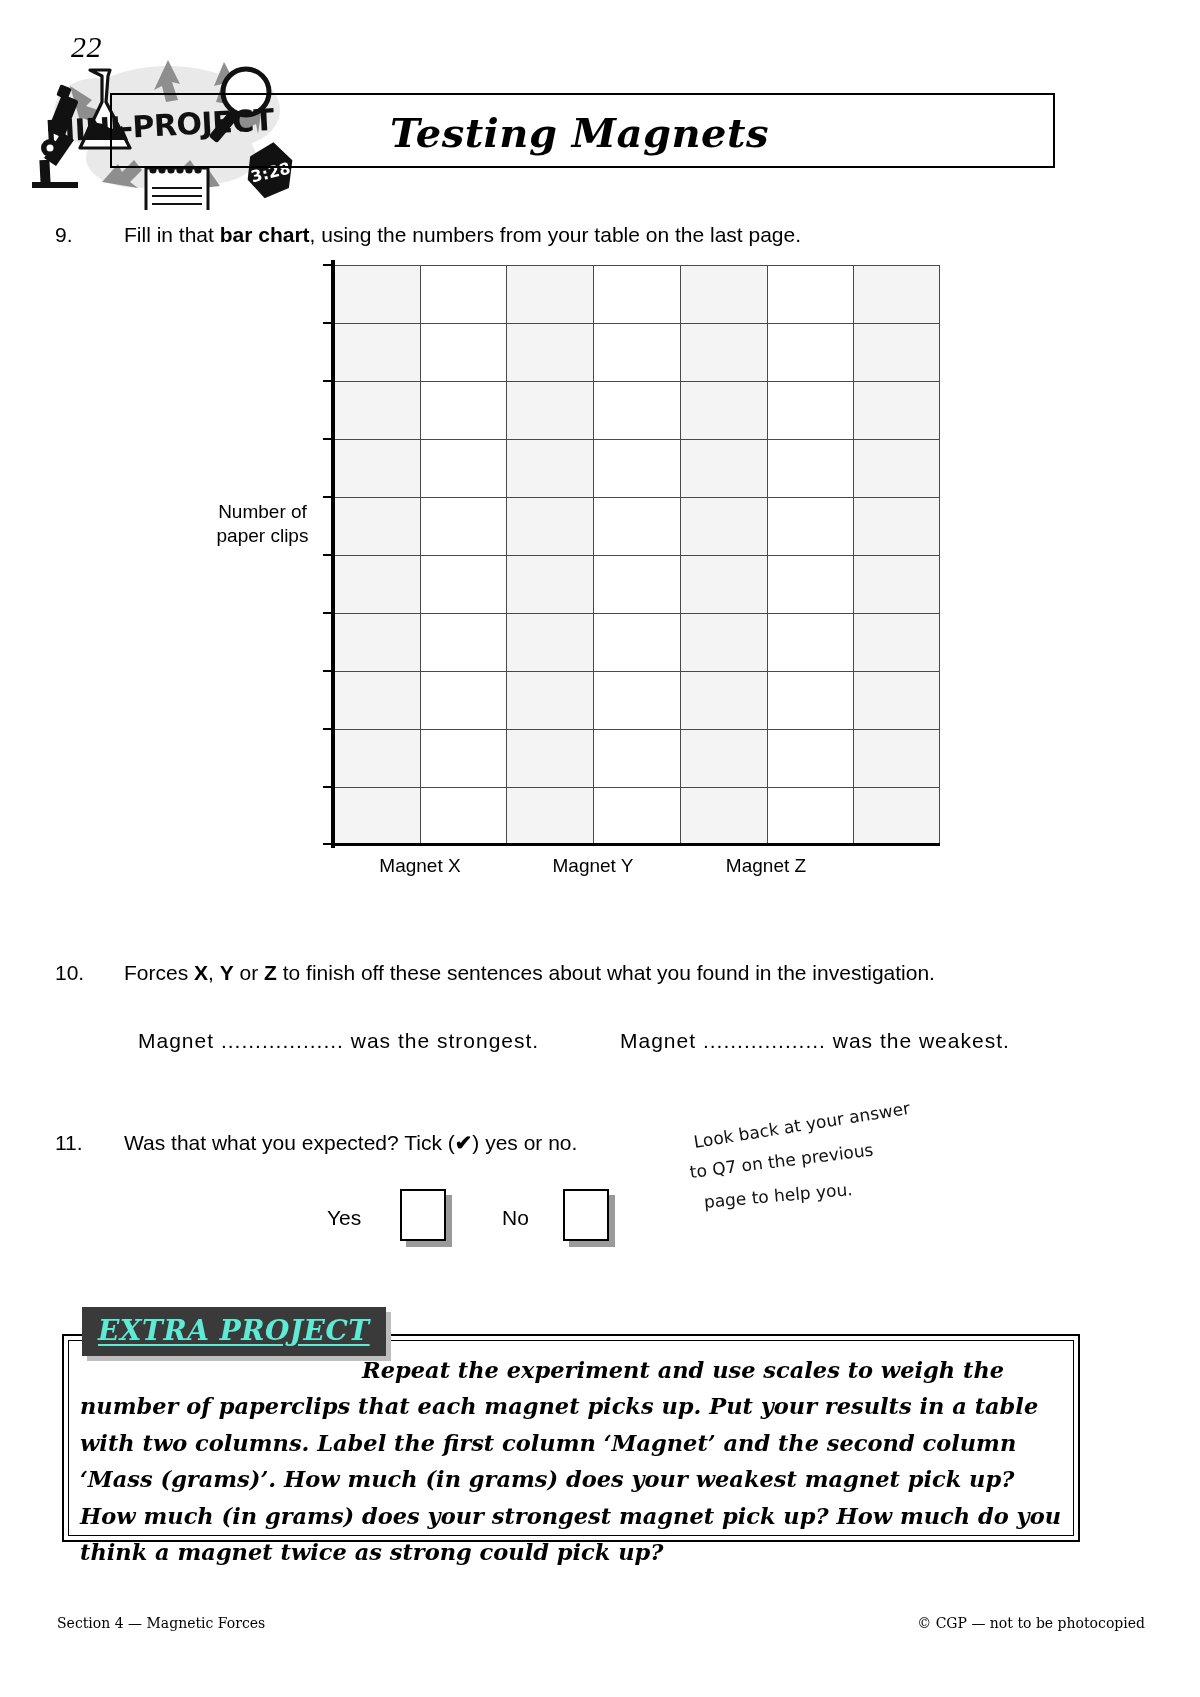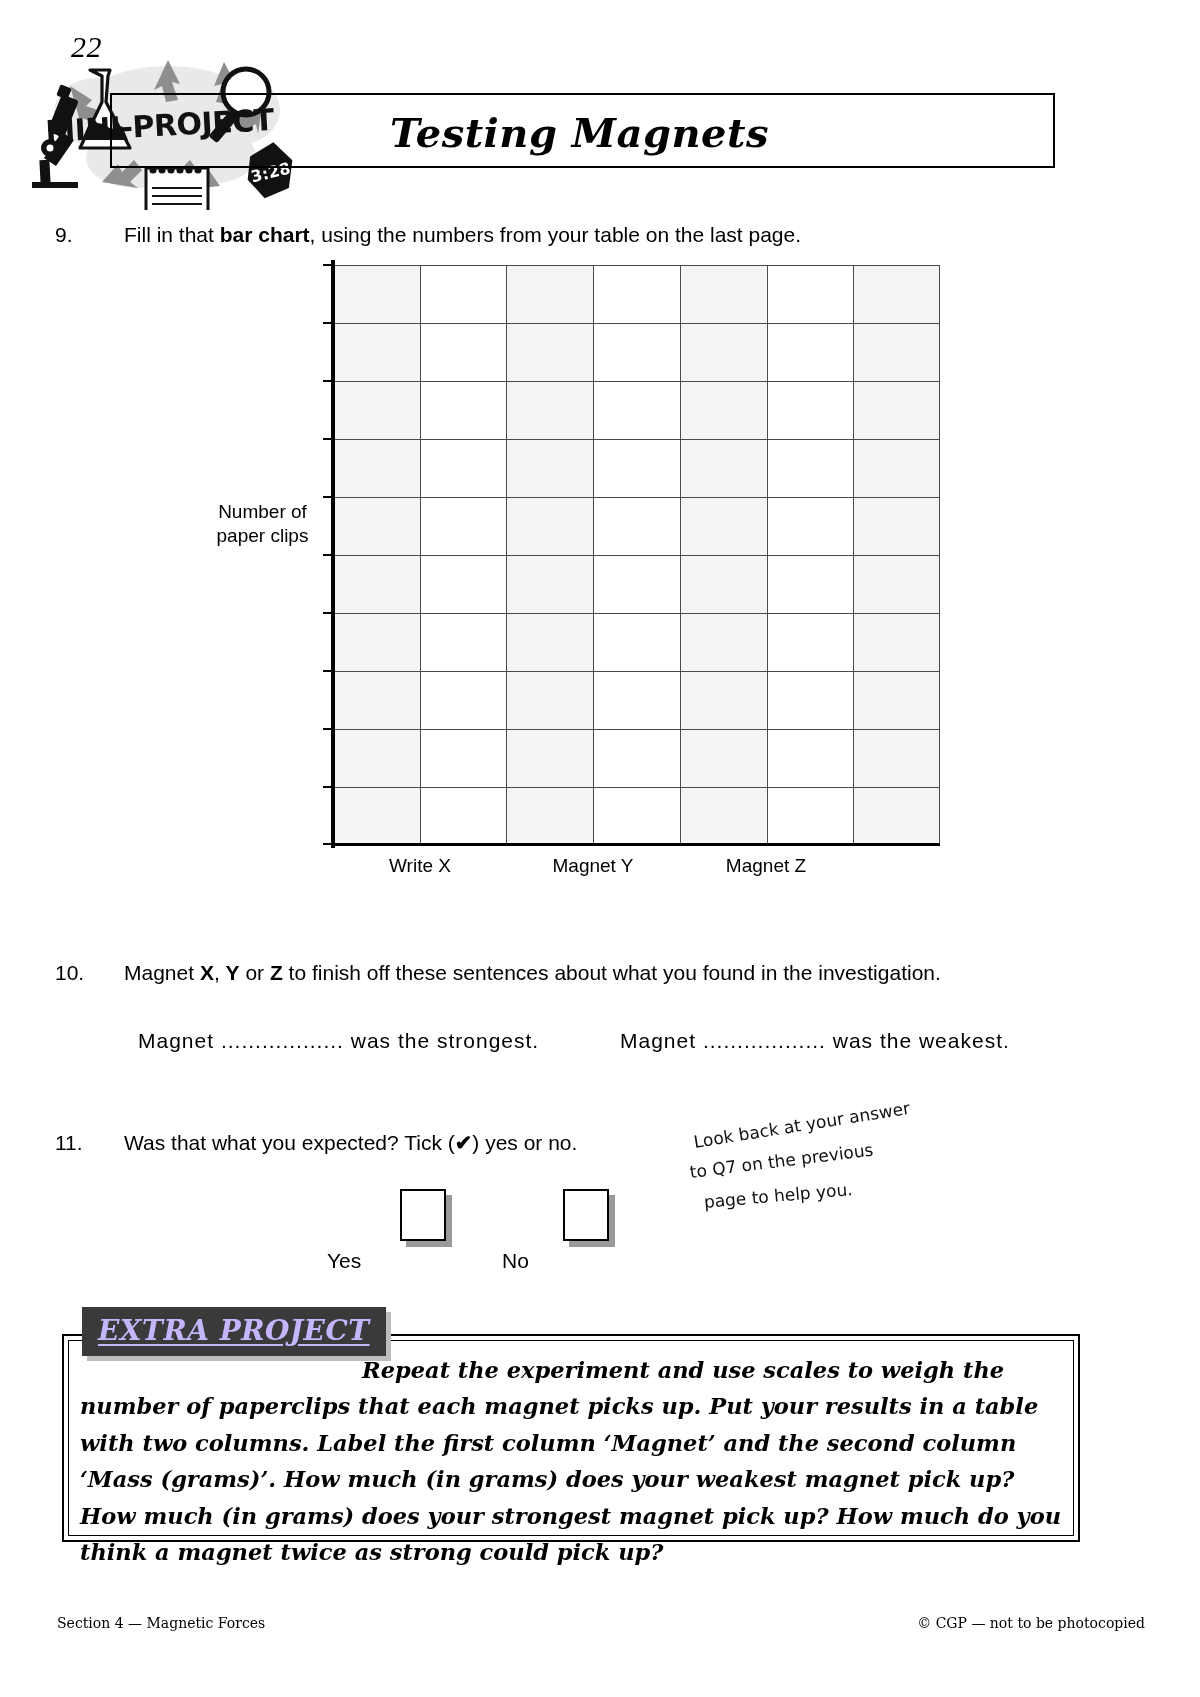--- a/index.html
+++ b/index.html
@@ -183,21 +183,20 @@
     font-size: 19px;
   }
 
   
   .lead { letter-spacing: 1px; }
 
   
   .tickbox-label {
     position: absolute;
     font-size: 21px;
-    margin-top: 43px;
   }
   .tickbox {
     position: absolute;
     width: 46px;
     height: 52px;
     border: 2px solid #000;
     background: #fff;
     box-sizing: border-box;
     box-shadow: 6px 6px 0 0 #9a9a9a;
   }
@@ -237,21 +236,21 @@
     position: absolute;
     left: 4px; right: 4px; top: 4px; bottom: 4px;
     border: 1px solid #000;
   }
   #extra-tag {
     position: absolute;
     left: 82px;
     top: 1307px;
     padding: 7px 16px 9px 16px;
     background: #3a3a3a;
-    color: #c4b5fd;
+    color: #5eead4;
     font-family: "DejaVu Serif", serif;
     font-style: italic;
     font-weight: bold;
     font-size: 28px;
     letter-spacing: .5px;
     box-shadow: 5px 5px 0 0 #bdbdbd;
     z-index: 3;
   }
   #extra-tag u { text-decoration: underline; text-underline-offset: 4px; }
   #extra-text {
@@ -403,28 +402,28 @@
     <div class="hline" style="top:290px"></div>
     <div class="hline" style="top:348px"></div>
     <div class="hline" style="top:406px"></div>
     <div class="hline" style="top:464px"></div>
     <div class="hline" style="top:522px"></div>
   </div>
 
   <div id="y-axis"></div>
   <div id="x-axis"></div>
 
-  <div class="xcat" style="left:140px">Write X</div>
+  <div class="xcat" style="left:140px">Magnet X</div>
   <div class="xcat" style="left:313px">Magnet Y</div>
   <div class="xcat" style="left:486px">Magnet Z</div>
 </div>
 
 <div class="q-num" id="q10-num">10.</div>
 <div class="q-text" id="q10-text">
-  <span>Magnet </span><b>X</b><span>, </span><b>Y</b><span> or </span><b>Z</b><span> to finish off these sentences about what you found in the investigation.</span>
+  <span>Forces </span><b>X</b><span>, </span><b>Y</b><span> or </span><b>Z</b><span> to finish off these sentences about what you found in the investigation.</span>
 </div>
 <div class="q-text lead" id="q10-s1">Magnet .................. was the strongest.</div>
 <div class="q-text lead" id="q10-s2">Magnet .................. was the weakest.</div>
 
 <div class="q-num" id="q11-num">11.</div>
 <div class="q-text" id="q11-text">
   <span>Was that what you expected?  Tick (</span><b>✔</b><span>) yes or no.</span>
 </div>
 
 <div class="tickbox-label" id="yes-label">Yes</div>

